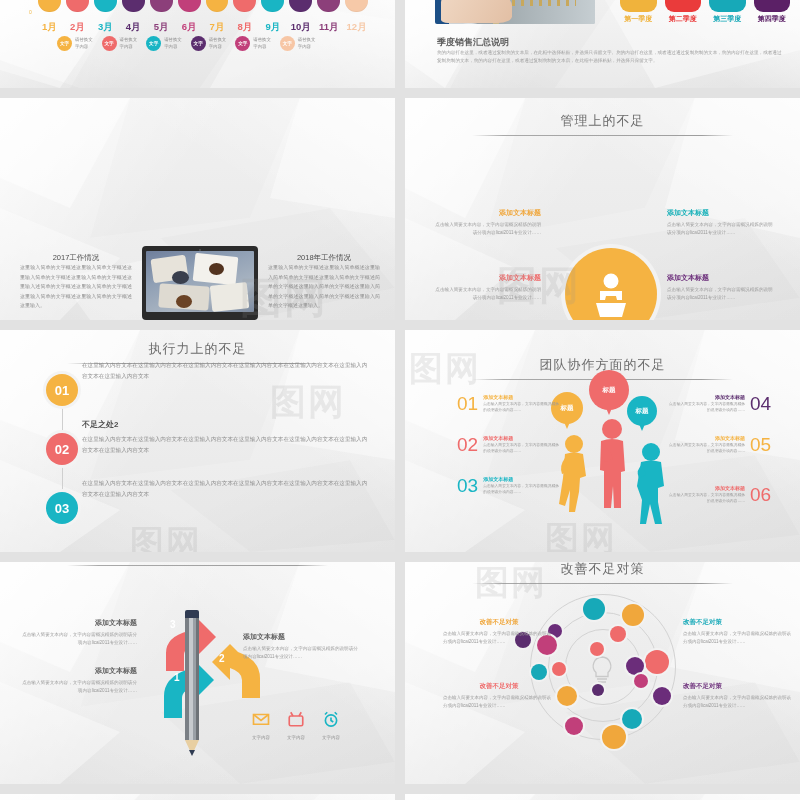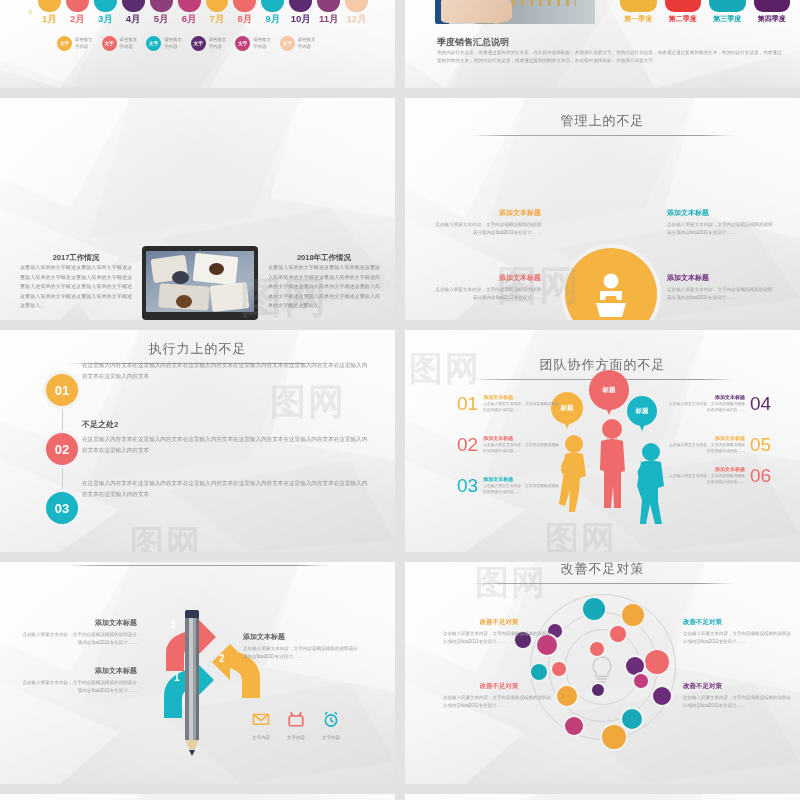--- a/index.html
+++ b/index.html
@@ -27,21 +27,21 @@
 
   .wm { position:absolute; font-weight:bold; color:rgba(150,150,150,.17);
         letter-spacing:2px; pointer-events:none; user-select:none; }
 
   
   #s1 { left:0; top:0; width:395px; height:88px; }
   .bars { position:absolute; left:38px; top:-14px; width:330px; height:26px; display:flex; gap:5px; }
   .bars .b { flex:1; border-radius:0 0 11px 11px; height:26px;
              box-shadow:inset 0 -1px 0 rgba(0,0,0,.04); }
   .axis0 { position:absolute; left:29px; top:9px; font-size:5px; color:#f0b94a; }
-  .months { position:absolute; left:38px; top:13px; width:330px; display:flex; gap:5px;align-items:flex-end; }
+  .months { position:absolute; left:38px; top:21px; width:330px; display:flex; gap:5px;align-items:flex-end; }
   .months span { flex:1; text-align:center; font-size:9.5px; font-weight:bold; }
   .legend { position:absolute; left:57px; top:36px; width:300px; display:flex; gap:9px; }
   .legend .li { display:flex; align-items:center; gap:3px; }
   .legend .dot { width:15px; height:15px; border-radius:50%; color:#fff; font-size:4.6px;
                  display:flex; align-items:center; justify-content:center; font-weight:bold; }
   .legend .lt { font-size:4.4px; color:#8a8a8a; line-height:1.45; white-space:nowrap; }
 
   
   #s2 { left:405px; top:0; width:395px; height:88px; }
   .photo { position:absolute; left:30px; top:-32px; width:160px; height:56px; border-radius:2px;
@@ -72,21 +72,21 @@
   .mon-img .t1 { position:absolute; left:6%; top:10%; width:32%; height:40%; background:#e7e3da; border-radius:3px; transform:rotate(-8deg);}
   .mon-img .t2 { position:absolute; left:44%; top:6%; width:40%; height:46%; background:#f3f1ec; border-radius:2px; transform:rotate(6deg);}
   .mon-img .t3 { position:absolute; left:12%; top:56%; width:46%; height:40%; background:#dedad1; border-radius:3px; transform:rotate(4deg);}
   .mon-img .t4 { position:absolute; left:60%; top:54%; width:34%; height:42%; background:#eceae3; border-radius:2px; transform:rotate(-6deg);}
   .mon-img .h1 { position:absolute; left:24%; top:32%; width:16%; height:22%; background:#3a3f4d; border-radius:50%;}
   .mon-img .h2 { position:absolute; left:58%; top:20%; width:14%; height:20%; background:#53331f; border-radius:50%;}
   .mon-img .h3 { position:absolute; left:28%; top:72%; width:15%; height:22%; background:#6b4325; border-radius:50%;}
   .mon-dot { position:absolute; left:50%; top:3px; width:2px; height:2px; margin-left:-1px; border-radius:50%; background:#555; }
   .col-l { position:absolute; left:20px; top:155px; width:112px; }
   .col-r { position:absolute; left:268px; top:155px; width:112px; }
-  .col-h { font-size:7.5px; font-weight:bold; color:#4e4e4e; text-align:center; }
+  .col-h { font-size:7.5px; font-weight:normal; color:#4e4e4e; text-align:center; }
   .col-b { font-size:5px; color:#8d8d8d; line-height:1.92; text-align:justify; }
 
   
   #s4 { left:405px; top:98px; width:395px; height:222px; }
   .circ-big { position:absolute; left:160px; top:150px; width:92px; height:92px; border-radius:50%;
       background:#f5b342; box-shadow:0 0 0 4px #f2f2f2; display:flex; align-items:center; justify-content:center; }
   .blk { position:absolute; width:108px; }
   .blk .bh { font-size:7px; font-weight:bold; margin-bottom:3px; }
   .blk .bb { font-size:4.6px; color:#9a9a9a; line-height:1.75; }
   .blk.left { text-align:right; }
@@ -427,21 +427,21 @@
           </div>
           <div class="tm-num" style="color:#5b2d6e">04</div>
         </div>
         <div class="tm-row" style="left:262px; top:105px;">
           <div class="tm-txt" style="text-align:right;">
             <div class="h" style="color:#f5b342">添加文本标题</div>
             <div class="b">点击输入简要文本内容，文字内容需概况精炼的说明该分项内容……</div>
           </div>
           <div class="tm-num" style="color:#f5b342">05</div>
         </div>
-        <div class="tm-row" style="left:262px; top:136px;">
+        <div class="tm-row" style="left:262px; top:155px;">
           <div class="tm-txt" style="text-align:right;">
             <div class="h" style="color:#ef6b6b">添加文本标题</div>
             <div class="b">点击输入简要文本内容，文字内容需概况精炼的说明该分项内容……</div>
           </div>
           <div class="tm-num" style="color:#ef6b6b">06</div>
         </div>
       </div>
     <div class="wm" style="left:4px; top:16px; font-size:34px;">图网</div>
     <div class="wm" style="left:140px; top:186px; font-size:34px;">图网</div>
   </div>

